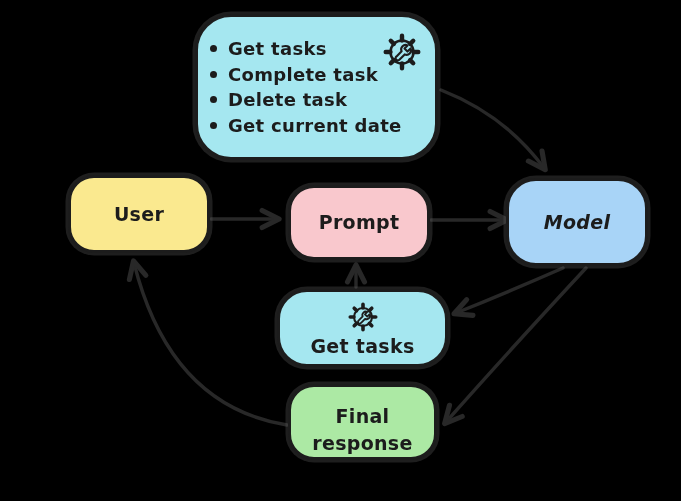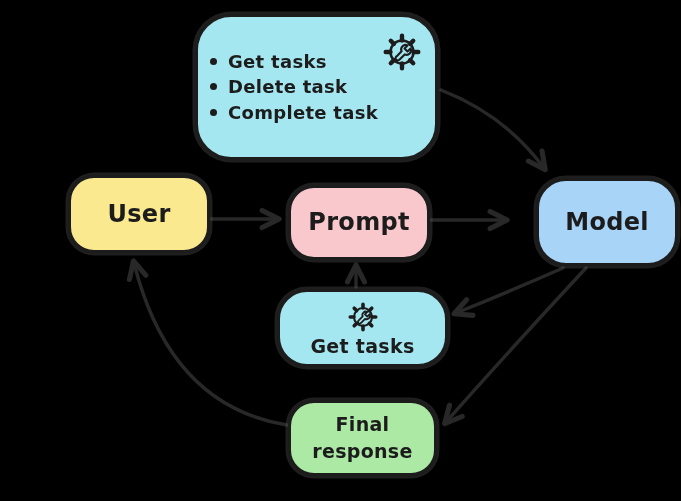--- a/index.html
+++ b/index.html
@@ -6,34 +6,34 @@
   .canvas{
     position:relative;width:681px;height:501px;background:#000;overflow:hidden;
     font-family:"DejaVu Sans",sans-serif;color:#1c1c1c;padding-left:43px;
   }
   .edges{position:absolute;inset:0;pointer-events:none;}
   .node{
     position:absolute;border:3px solid #1c1c1c;display:flex;align-items:center;justify-content:center;
     box-shadow:0 0 0 2.5px rgba(100,100,100,.30);
     font-weight:600;letter-spacing:.3px;box-sizing:border-box;
   }
-  .node-label{font-size:24px;text-align:center;line-height:27px;}
+  .node-label{font-size:19px;text-align:center;line-height:27px;}
   .tools{left:195px;top:14px;width:243px;height:146px;border-radius:36px;justify-content:flex-start;align-items:center;padding-left:4px;}
   .tools-list{list-style:none;margin:0;padding:0;font-size:18px;line-height:25.5px;font-weight:600;}
   .tools-list li{position:relative;padding-left:26px;white-space:nowrap;}
   .tools-list li::before{content:"";position:absolute;left:8px;top:9px;width:7px;height:7px;border-radius:50%;background:#1c1c1c;}
   .gear{display:block;line-height:0;}
   .gear-lg{position:absolute;top:12px;right:10px;width:46px;height:46px;}
   .gear-sm{width:36px;height:36px;margin-top:1px;}
   .user{left:68px;top:175px;width:142px;height:78px;border-radius:26px;}
   .prompt{left:288px;top:185px;width:142px;height:75px;border-radius:26px;align-items:center;}
-  .model{left:536px;top:178px;width:142px;height:88px;border-radius:30px;}
+  .model{left:506px;top:178px;width:142px;height:88px;border-radius:30px;font-style:italic;}
   .get-tasks{left:277px;top:289px;width:171px;height:78px;border-radius:30px;flex-direction:column;padding:3px 0 5px;}
   .get-tasks .node-label{font-size:19px;line-height:22px;}
-  .final{left:288px;top:400px;width:149px;height:76px;border-radius:26px;}
+  .final{left:288px;top:384px;width:149px;height:76px;border-radius:26px;align-items:flex-end;}
   .final .node-label{font-size:19px;width:110px;}
 </style>
 </head>
 <body>
 
 <div class="canvas">
 
   <svg class="edges" width="681" height="501" viewBox="0 0 681 501">
     <defs>
       <marker id="ah" viewBox="0 0 12 12" refX="9" refY="6" markerWidth="7.5" markerHeight="7.5" orient="auto-start-reverse">
@@ -47,22 +47,23 @@
       <path d="M563 268 Q 506 293 456 313" marker-end="url(#ah)"></path>
       <path d="M586 268 Q 508 352 446 422" marker-end="url(#ah)"></path>
       <path d="M356 287 L356 267" marker-end="url(#ah)"></path>
       <path d="M287 425 Q 170 406 134 263" marker-end="url(#ah)"></path>
     </g>
   </svg>
 
   <div class="node tools" style="background: rgb(165, 231, 240);">
     <ul class="tools-list">
       <li><span>Get tasks</span></li>
+      <li><span>Complete task</span></li>
       <li><span>Delete task</span></li>
-      <li><span>Complete task</span></li>
+      <li><span>Get current date</span></li>
     </ul>
     <span class="gear gear-lg">
       <svg viewBox="0 0 48 48" width="46" height="46" fill="none" stroke="#1c1c1c" stroke-linecap="round" stroke-linejoin="round">
         <circle cx="24" cy="24" r="12" stroke-width="2.6"></circle>
         <path stroke-width="4.6" d="M36 24 L41 24 M32.5 32.5 L35.7 35.7 M24 36 L24 41 M15.5 32.5 L12.3 35.7 M12 24 L7 24 M15.5 15.5 L12.3 12.3 M24 12 L24 7 M32.5 15.5 L35.7 12.3"></path>
         <path stroke-width="2.2" d="M29.8 17.2 a4.6 4.6 0 0 0 -6.2 6.1 l-5.3 5.3 a2.3 2.3 0 1 0 3.2 3.2 l5.3 -5.3 a4.6 4.6 0 0 0 6.1 -6.2 l-3.2 3.2 -3.1 -3.1 z"></path>
       </svg>
     </span>
   </div>
 

